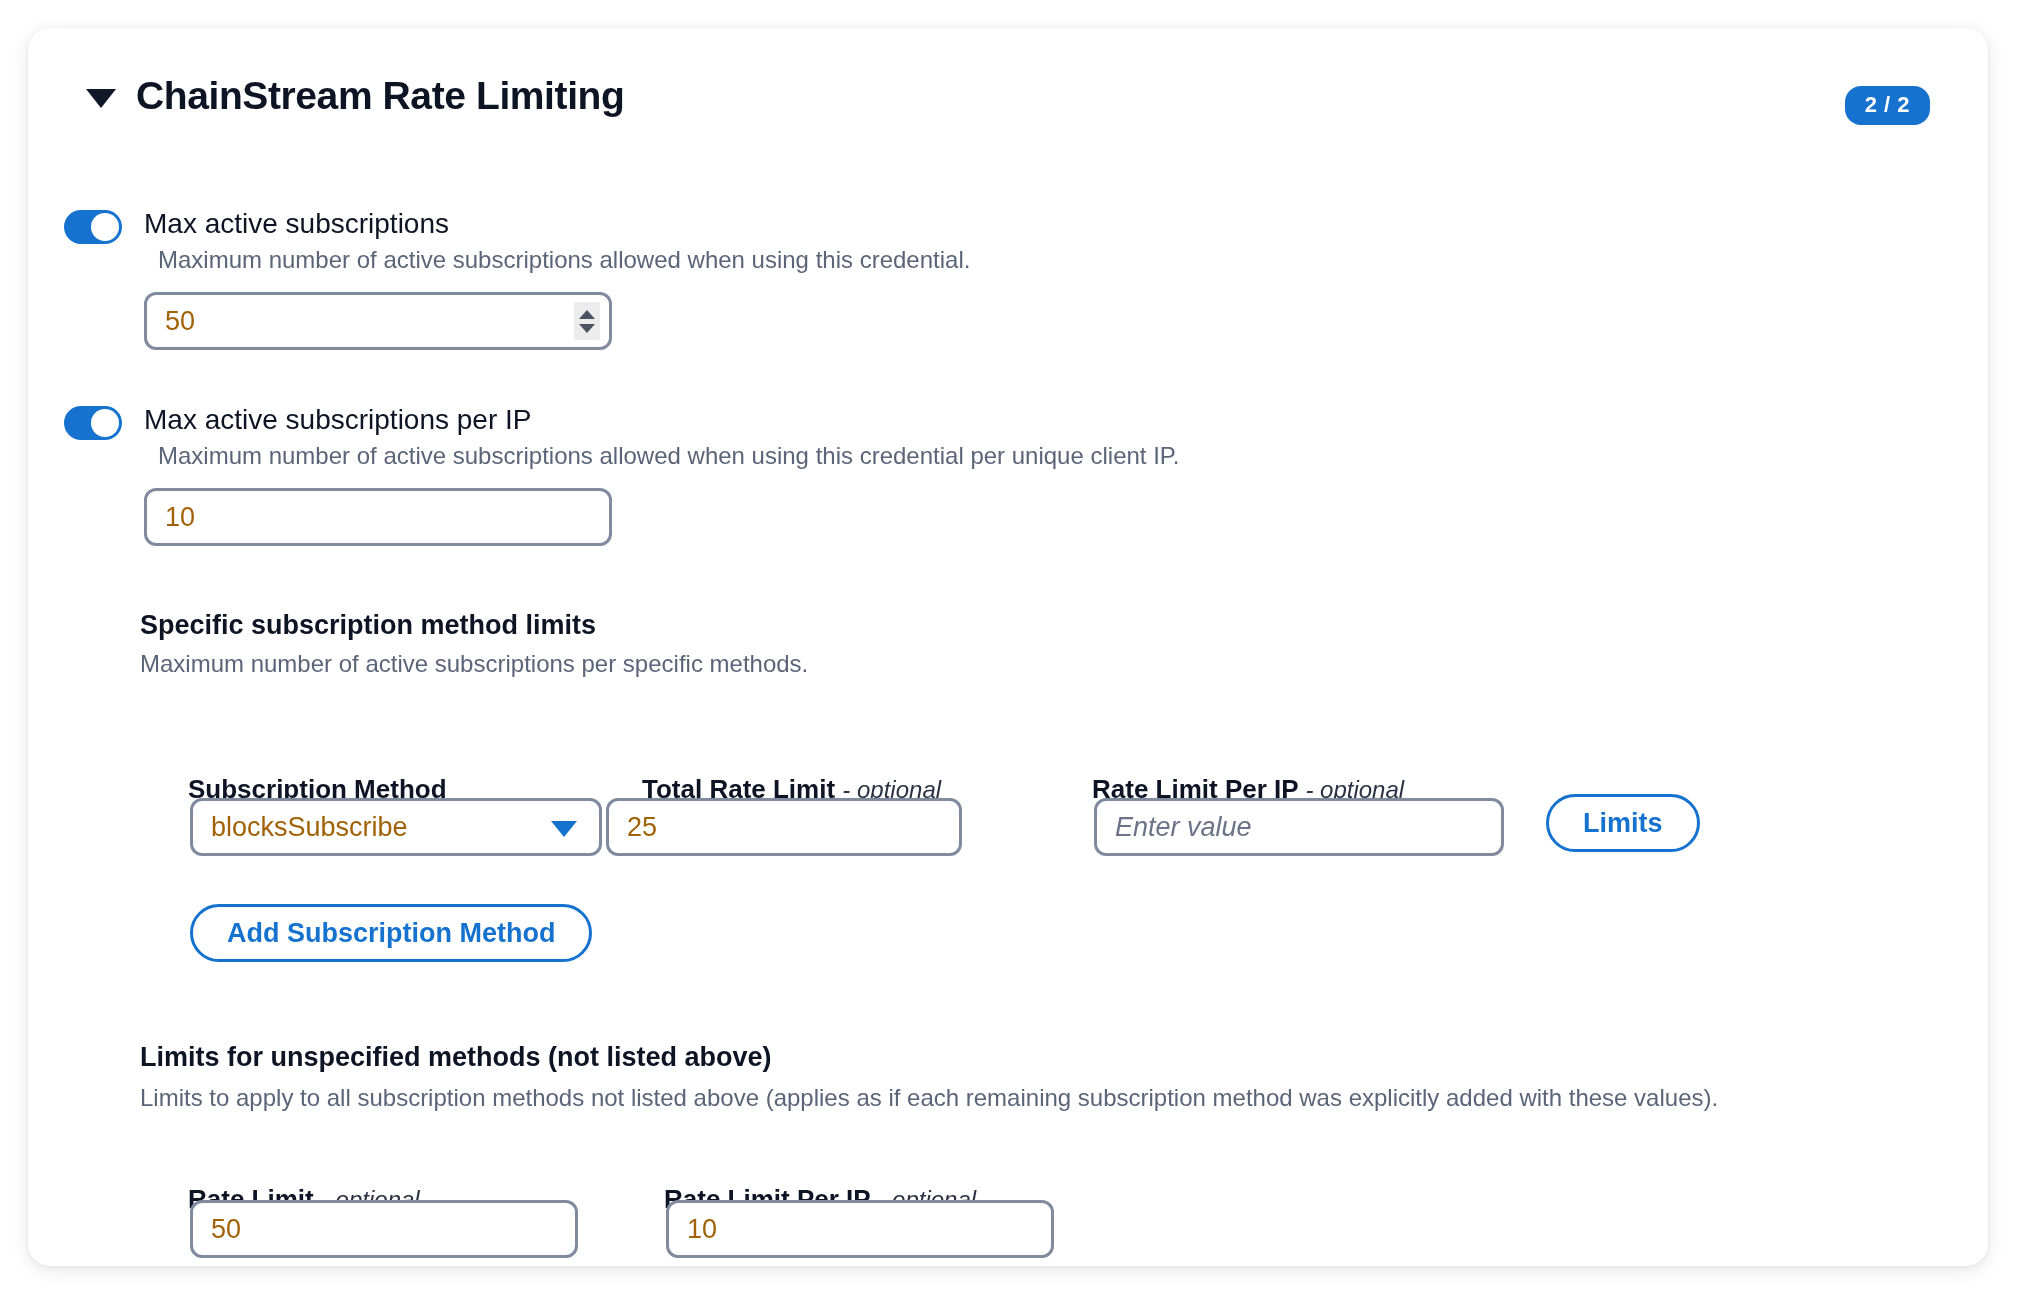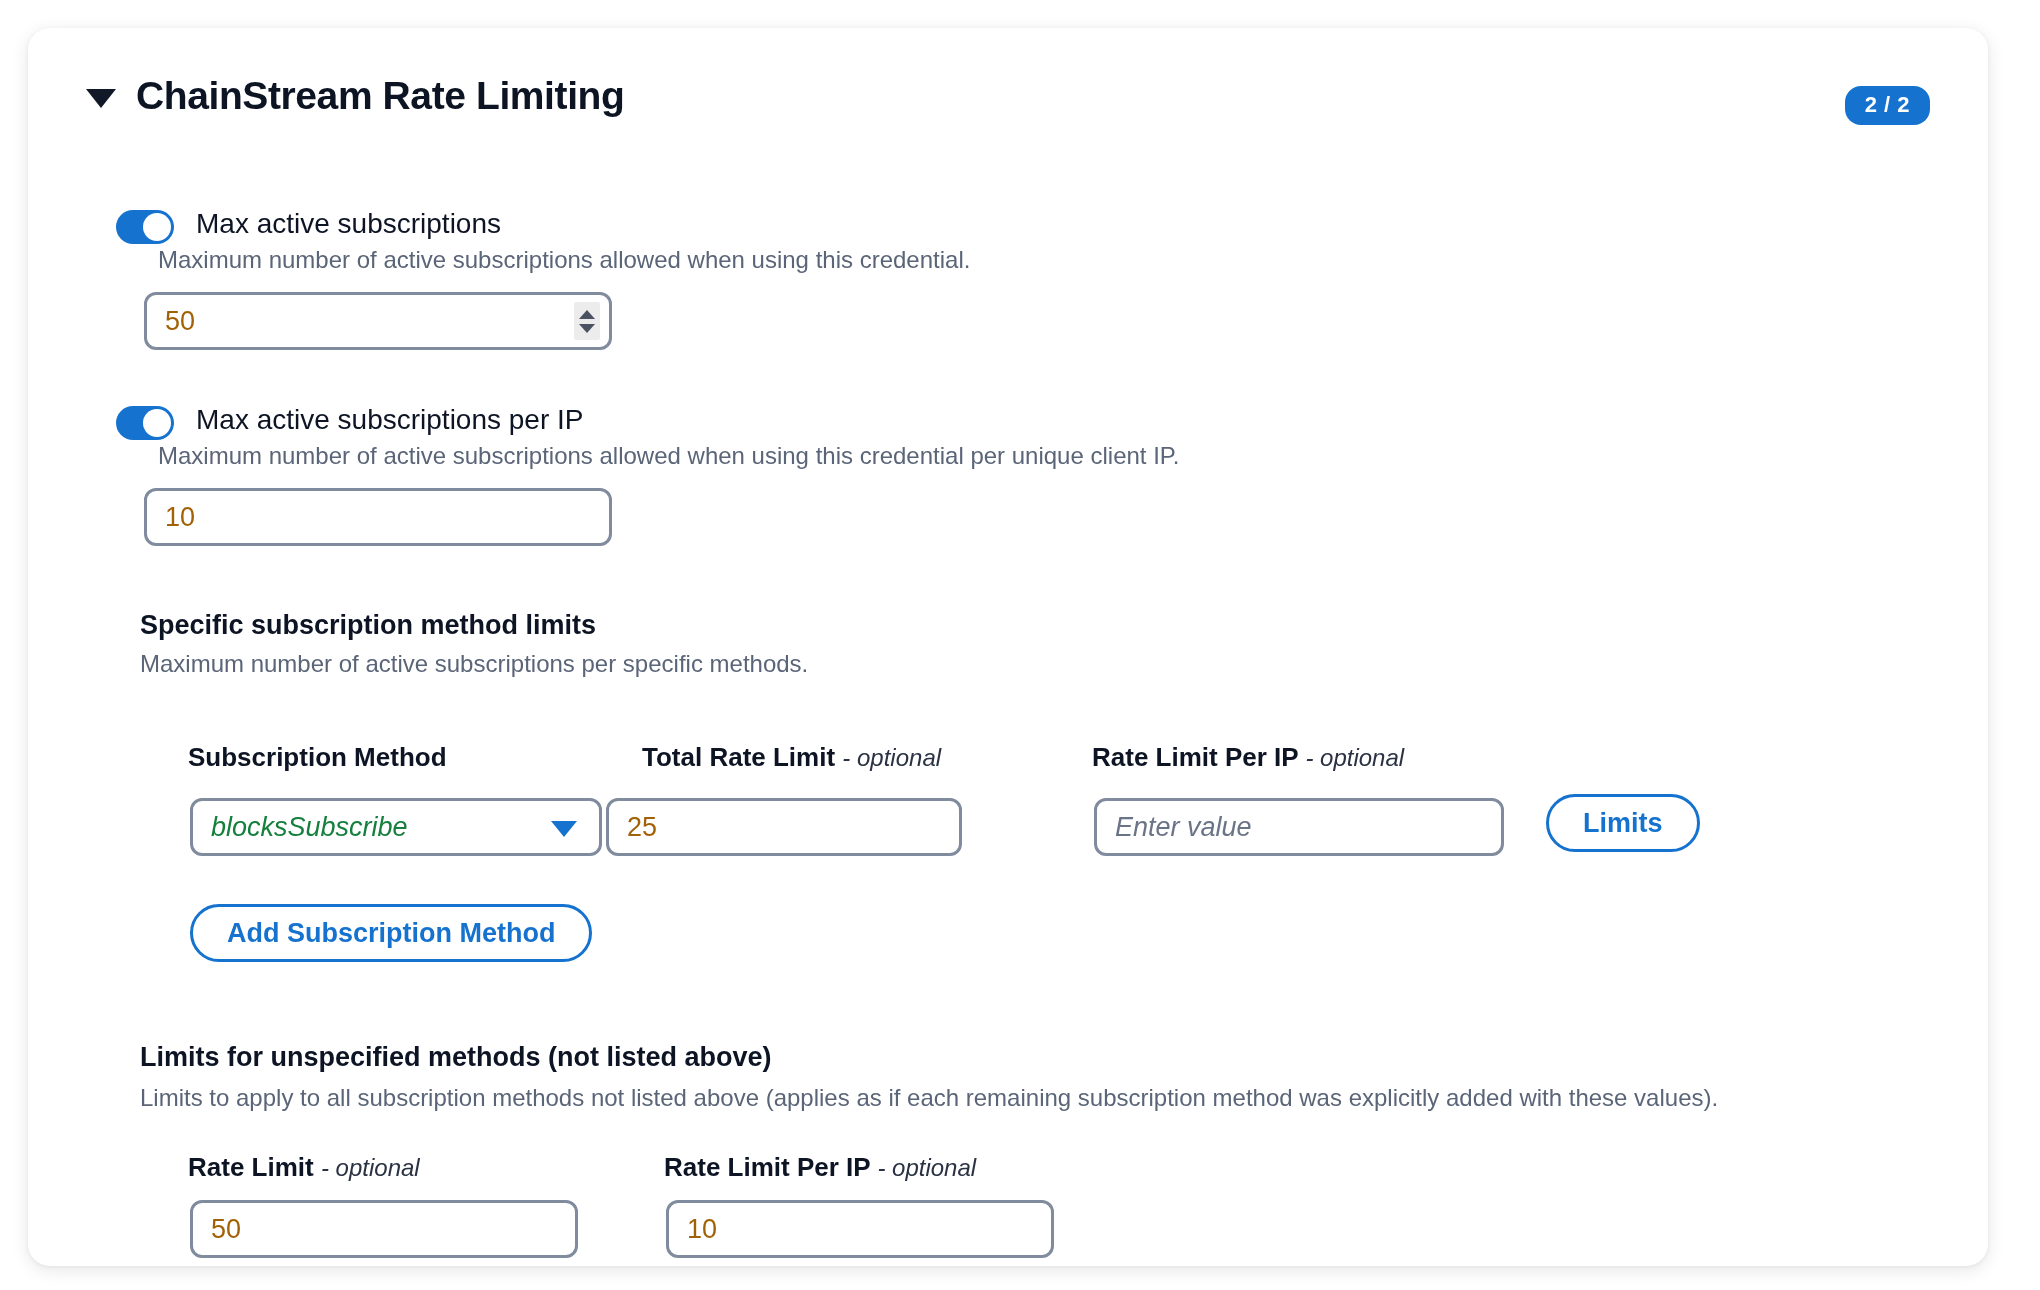--- a/index.html
+++ b/index.html
@@ -80,21 +80,21 @@
     border-radius: 16px;
     letter-spacing: 0.5px;
     line-height: 1;
     text-align: center;
   }
 
   .toggle-row {
     display: flex;
     align-items: flex-start;
     gap: 22px;
-    padding-left: 88px;
+    padding-left: 36px;
   }
   .switch {
     width: 58px;
     height: 34px;
     border-radius: 17px;
     background: #1572ce;
     position: relative;
     flex: 0 0 auto;
     margin-top: 4px;
   }
@@ -176,20 +176,21 @@
     color: #0d1424;
     white-space: nowrap;
   }
 
   
   .col-head {
     font-size: 26px;
     font-weight: bold;
     color: #0d1424;
     white-space: nowrap;
+    margin-top: 32px;
   }
   .col-head .opt {
     font-weight: normal;
     font-style: italic;
     font-size: 24px;
     color: #2a3243;
   }
 
   .select-box {
     box-sizing: border-box;
@@ -197,23 +198,22 @@
     border: 3px solid #808b9e;
     border-radius: 12px;
     background: #ffffff;
     height: 58px;
     display: flex;
     align-items: center;
     padding: 0 18px;
   }
   .select-value {
     font-size: 27px;
-    color: #15803d;
-    white-space: nowrap;
-    font-style: italic;
+    color: #a16207;
+    white-space: nowrap;
   }
   .select-arrow {
     position: absolute;
     right: 22px;
     top: 50%;
     margin-top: -6px;
     width: 0; height: 0;
     border-left: 13px solid transparent;
     border-right: 13px solid transparent;
     border-top: 16px solid #1572ce;

